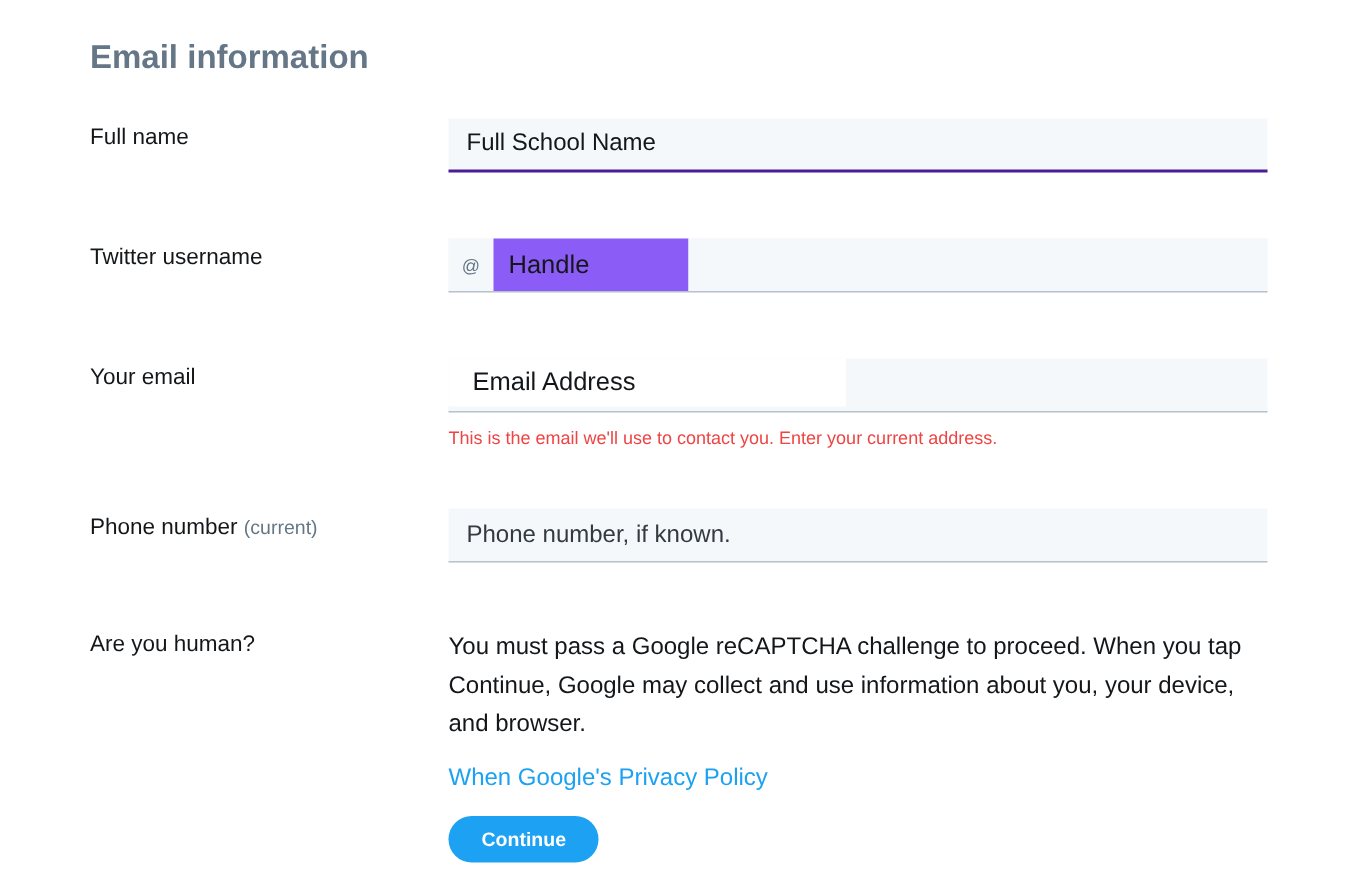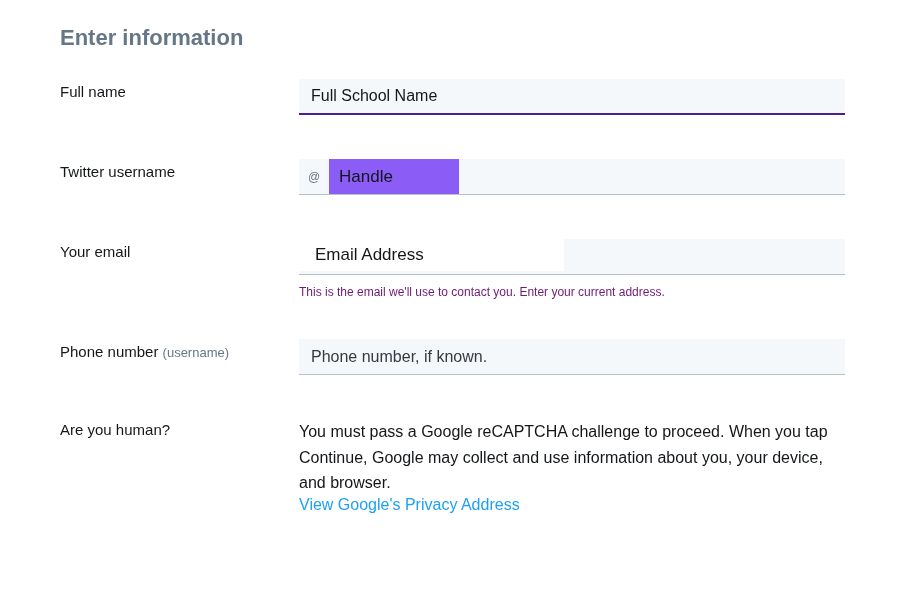--- a/index.html
+++ b/index.html
@@ -86,27 +86,28 @@
       width: 265px;
       background: #fff;
       border: none;
       padding: 6px 16px;
       font-size: 17px;
       color: #14171a;
     }
     .email-tail { flex: 1; background: #f5f8fa; }
     .help-text {
       font-size: 12px;
-      color: #701a75;
+      color: #ef4444;
       margin-top: 10px;
     }
     .captcha-text {
       font-size: 16px;
       color: #14171a;
       line-height: 1.6;
+      margin-bottom: 14px;
     }
     .privacy-link {
       display: inline-block;
       color: #1da1f2;
       font-size: 16px;
       text-decoration: none;
       margin-bottom: 16px;
     }
     .continue-btn {
       background: #1da1f2;
@@ -117,21 +118,21 @@
       font-size: 13px;
       font-weight: 700;
       cursor: pointer;
     }
     .captcha-row { margin-bottom: 0; }
     .captcha-row .label-col { padding-top: 2px; }
   </style>
 </head>
 <body>
 
-<h2 class="heading">Enter information</h2>
+<h2 class="heading">Email information</h2>
 
 <div class="form-row">
   <div class="label-col">Full name</div>
   <div class="field-col">
     <input class="input underline-green" type="text" value="Full School Name" style="">
   </div>
 </div>
 
 <div class="form-row">
   <div class="label-col">Twitter username</div>
@@ -150,26 +151,29 @@
     <div class="email-wrap">
       <input class="email-input" type="text" value="Email Address" style="">
       <div class="email-tail"></div>
     </div>
     <div class="help-text">This is the email we'll use to contact you. Enter your current address.</div>
   </div>
 </div>
 
 <div class="form-row">
   <div class="label-col">
-    <span>Phone number </span><span class="optional">(username)</span>
+    <span>Phone number </span><span class="optional">(current)</span>
   </div>
   <div class="field-col">
     <input class="input" type="text" placeholder="Phone number, if known." style="">
   </div>
 </div>
 
 <div class="form-row captcha-row">
   <div class="label-col">Are you human?</div>
   <div class="field-col">
     <p class="captcha-text">You must pass a Google reCAPTCHA challenge to proceed. When you tap Continue, Google may collect and use information about you, your device, and browser.</p>
-    <a href="#" class="privacy-link">View Google's Privacy Address</a>
+    <a href="#" class="privacy-link">When Google's Privacy Policy</a>
+    <div>
+      <button class="continue-btn">Continue</button>
+    </div>
   </div>
 </div>
 
 </body></html>

